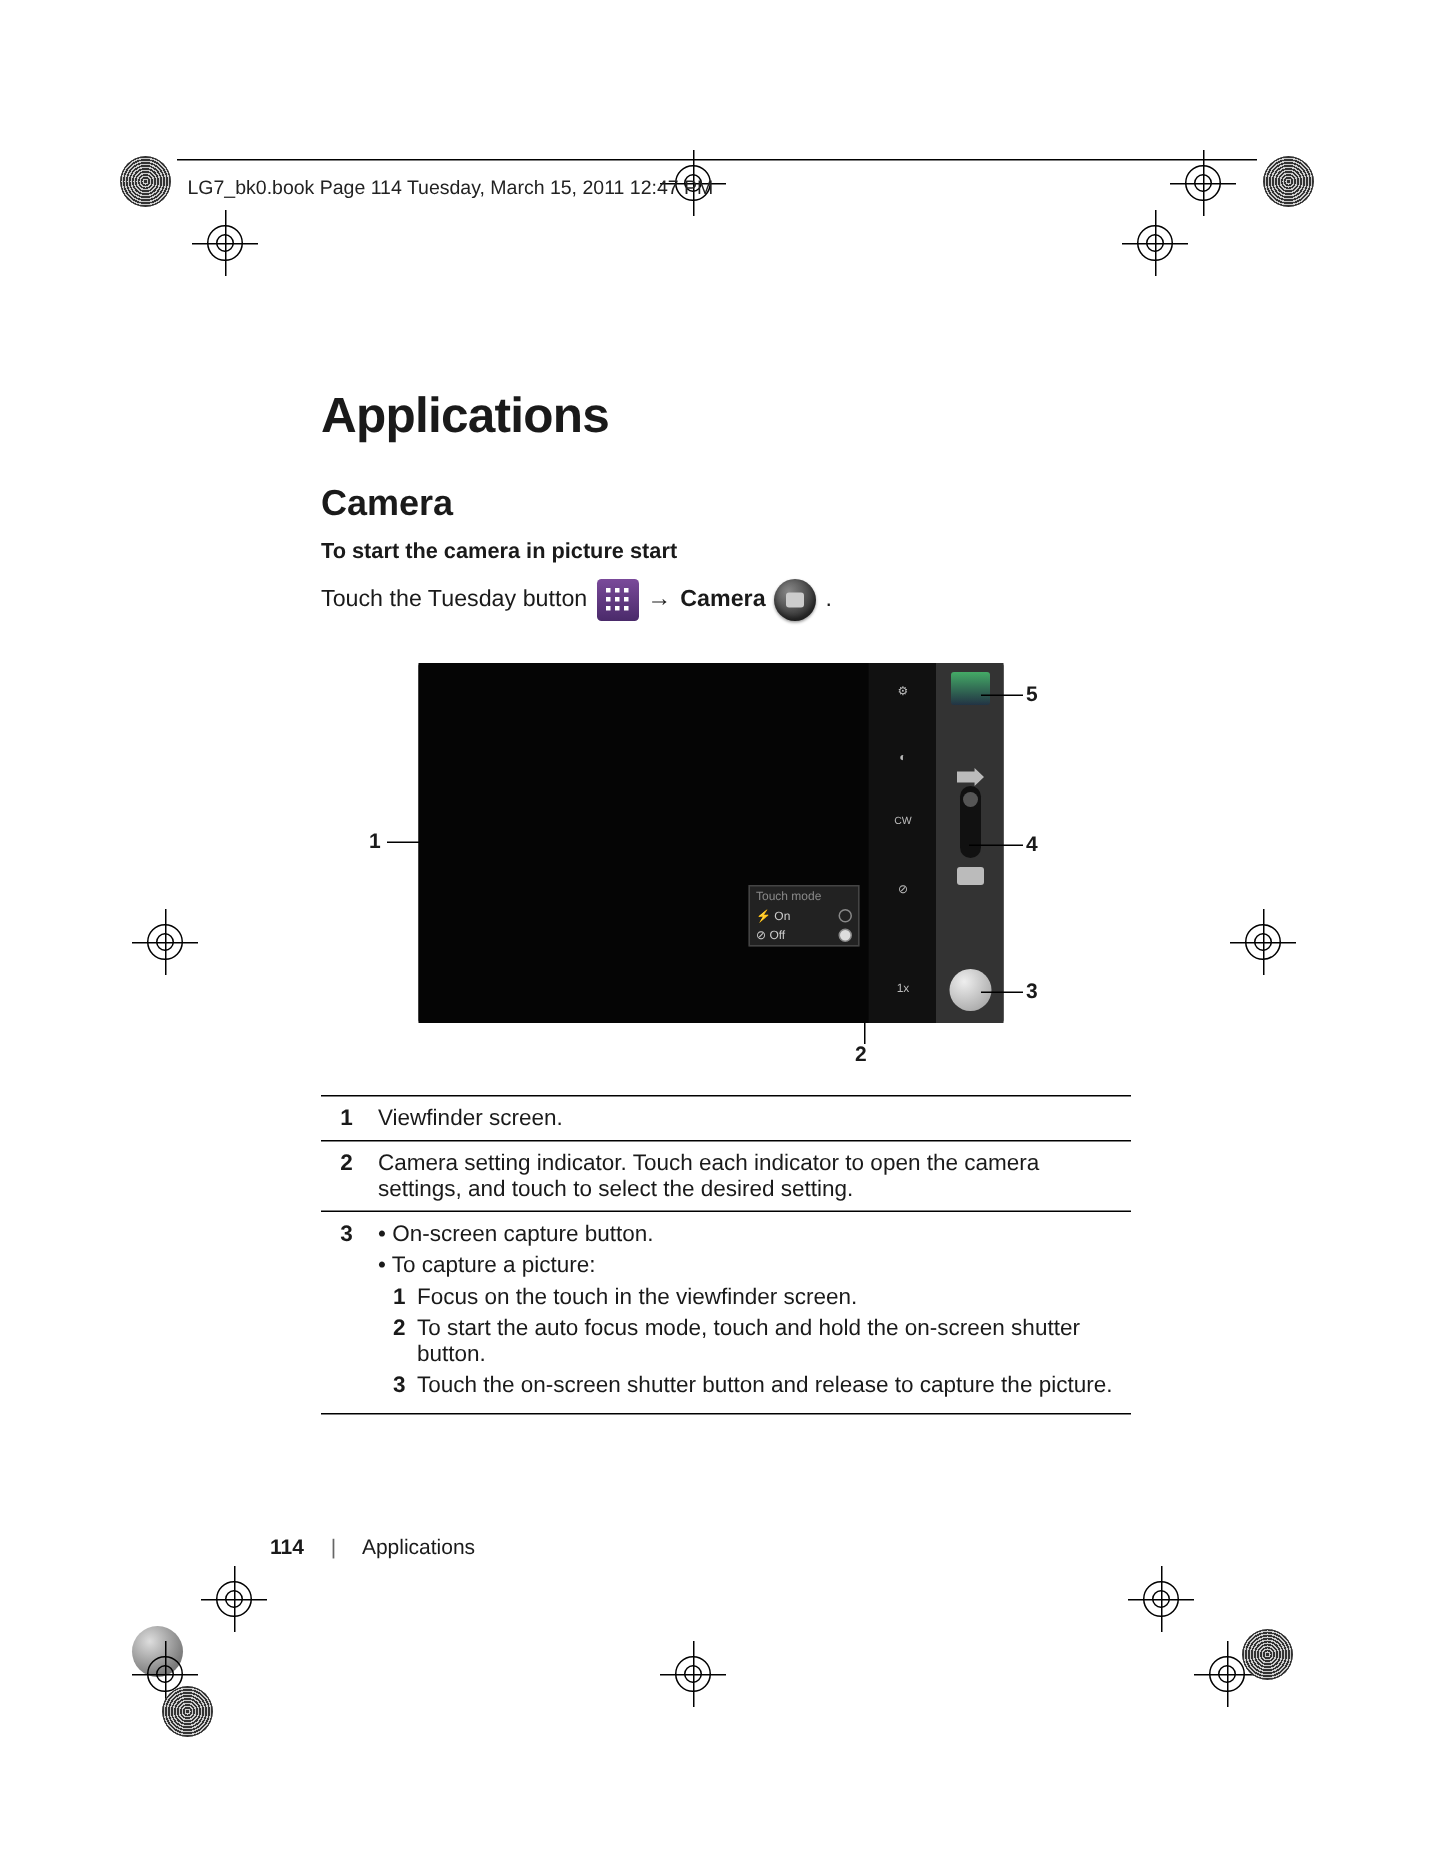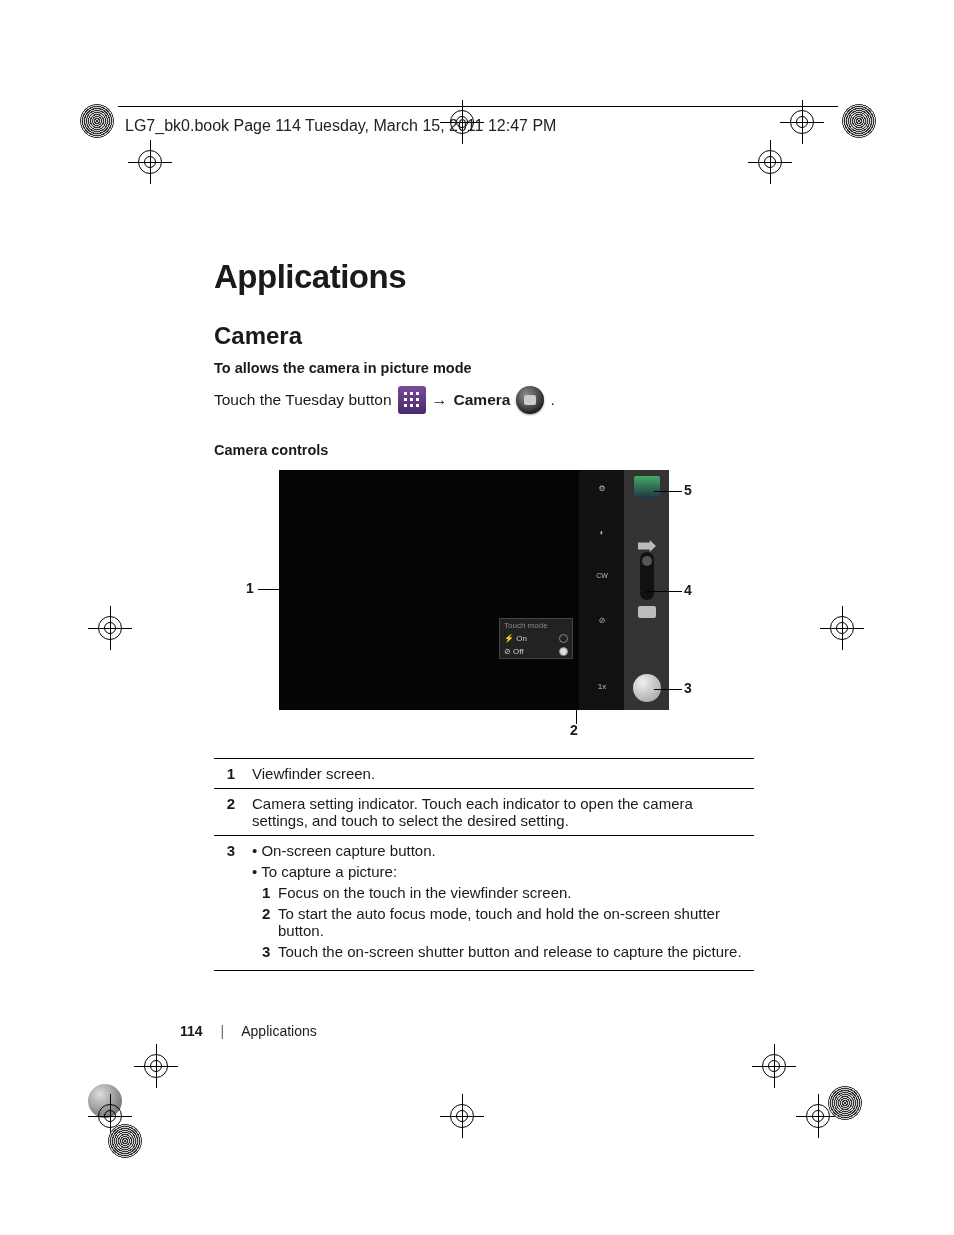--- a/index.html
+++ b/index.html
@@ -1,18 +1,18 @@
 <!DOCTYPE html>
 <html><head>
 <meta charset="utf-8">
 <style>
   html,body{margin:0;padding:0;background:#fff;font-family:"Segoe UI",Arial,sans-serif;color:#1a1a1a;}
   .page{width:954px;height:1235px;position:relative;box-sizing:border-box;}
   .content{position:absolute;left:214px;top:258px;width:540px;}
-  .header-line{position:absolute;left:125px;top:117px;font-size:16px;color:#222;}
+  .header-line{position:absolute;left:125px;top:117px;font-size:13px;color:#222;}
   h1{font-size:33px;font-weight:700;margin:0 0 26px 0;letter-spacing:-0.5px;}
   h2{font-size:24px;font-weight:700;margin:0 0 10px 0;}
   .body-text{font-size:15.5px;line-height:1.45;margin:0 0 22px 0;}
   .sub-head{font-size:14.5px;font-weight:700;margin:0 0 10px 0;}
   .launch-line{font-size:15.5px;display:flex;align-items:center;gap:6px;margin-bottom:28px;}
   .launcher-icon{width:28px;height:28px;background:linear-gradient(#7a4a9a,#4a2a6a);border-radius:3px;display:flex;align-items:center;justify-content:center;}
   .launcher-icon svg{width:18px;height:18px;}
   .camera-icon{width:28px;height:28px;border-radius:50%;background:radial-gradient(circle at 35% 30%,#888,#333 70%);display:flex;align-items:center;justify-content:center;box-shadow:inset 0 -2px 4px rgba(0,0,0,.5),0 1px 2px rgba(0,0,0,.4);}
   .camera-icon::after{content:"";width:12px;height:10px;background:#ccc;border-radius:2px;position:relative;}
   .arrow{font-size:16px;}
@@ -107,21 +107,21 @@
   <div class="orb hatch" style="left:828px;top:1086px;"></div>
   <div class="orb hatch" style="left:108px;top:1124px;"></div>
 
   <div class="header-line">LG7_bk0.book  Page 114  Tuesday, March 15, 2011  12:47 PM</div>
   <div style="position:absolute;left:118px;top:106px;width:720px;height:1px;border-top:1px solid #000;"></div>
 
   <div class="content">
     <h1>Applications</h1>
     <h2>Camera</h2>
 
-    <p class="sub-head">To allows the camera in picture mode</p>
+    <p class="sub-head">To start the camera in picture start</p>
     <div class="launch-line">
       <span>Touch the Tuesday button</span>
       <span class="launcher-icon">
         <svg viewBox="0 0 18 18">
             <g fill="#fff">
               <rect x="1" y="1" width="3" height="3"></rect>
               <rect x="7" y="1" width="3" height="3"></rect>
               <rect x="13" y="1" width="3" height="3"></rect>
               <rect x="1" y="7" width="3" height="3"></rect>
               <rect x="7" y="7" width="3" height="3"></rect>
@@ -131,21 +131,20 @@
               <rect x="13" y="13" width="3" height="3"></rect>
             </g>
           </svg>
       </span>
       <span class="arrow">→</span>
       <span style="font-weight:700">Camera</span>
       <span class="camera-icon"></span>
       <span>.</span>
     </div>
 
-    <p class="sub-head">Camera controls</p>
 
     <div class="figure">
       <div class="device">
         <div class="viewfinder"></div>
         <div class="sidebar">
           <div class="ind" style="top:14px">⚙</div>
           <div class="ind" style="top:58px">◐</div>
           <div class="ind" style="top:102px;font-size:7px">CW</div>
           <div class="ind" style="top:146px">⊘</div>
           <div class="ind" style="top:212px;font-size:8px">1x</div>

